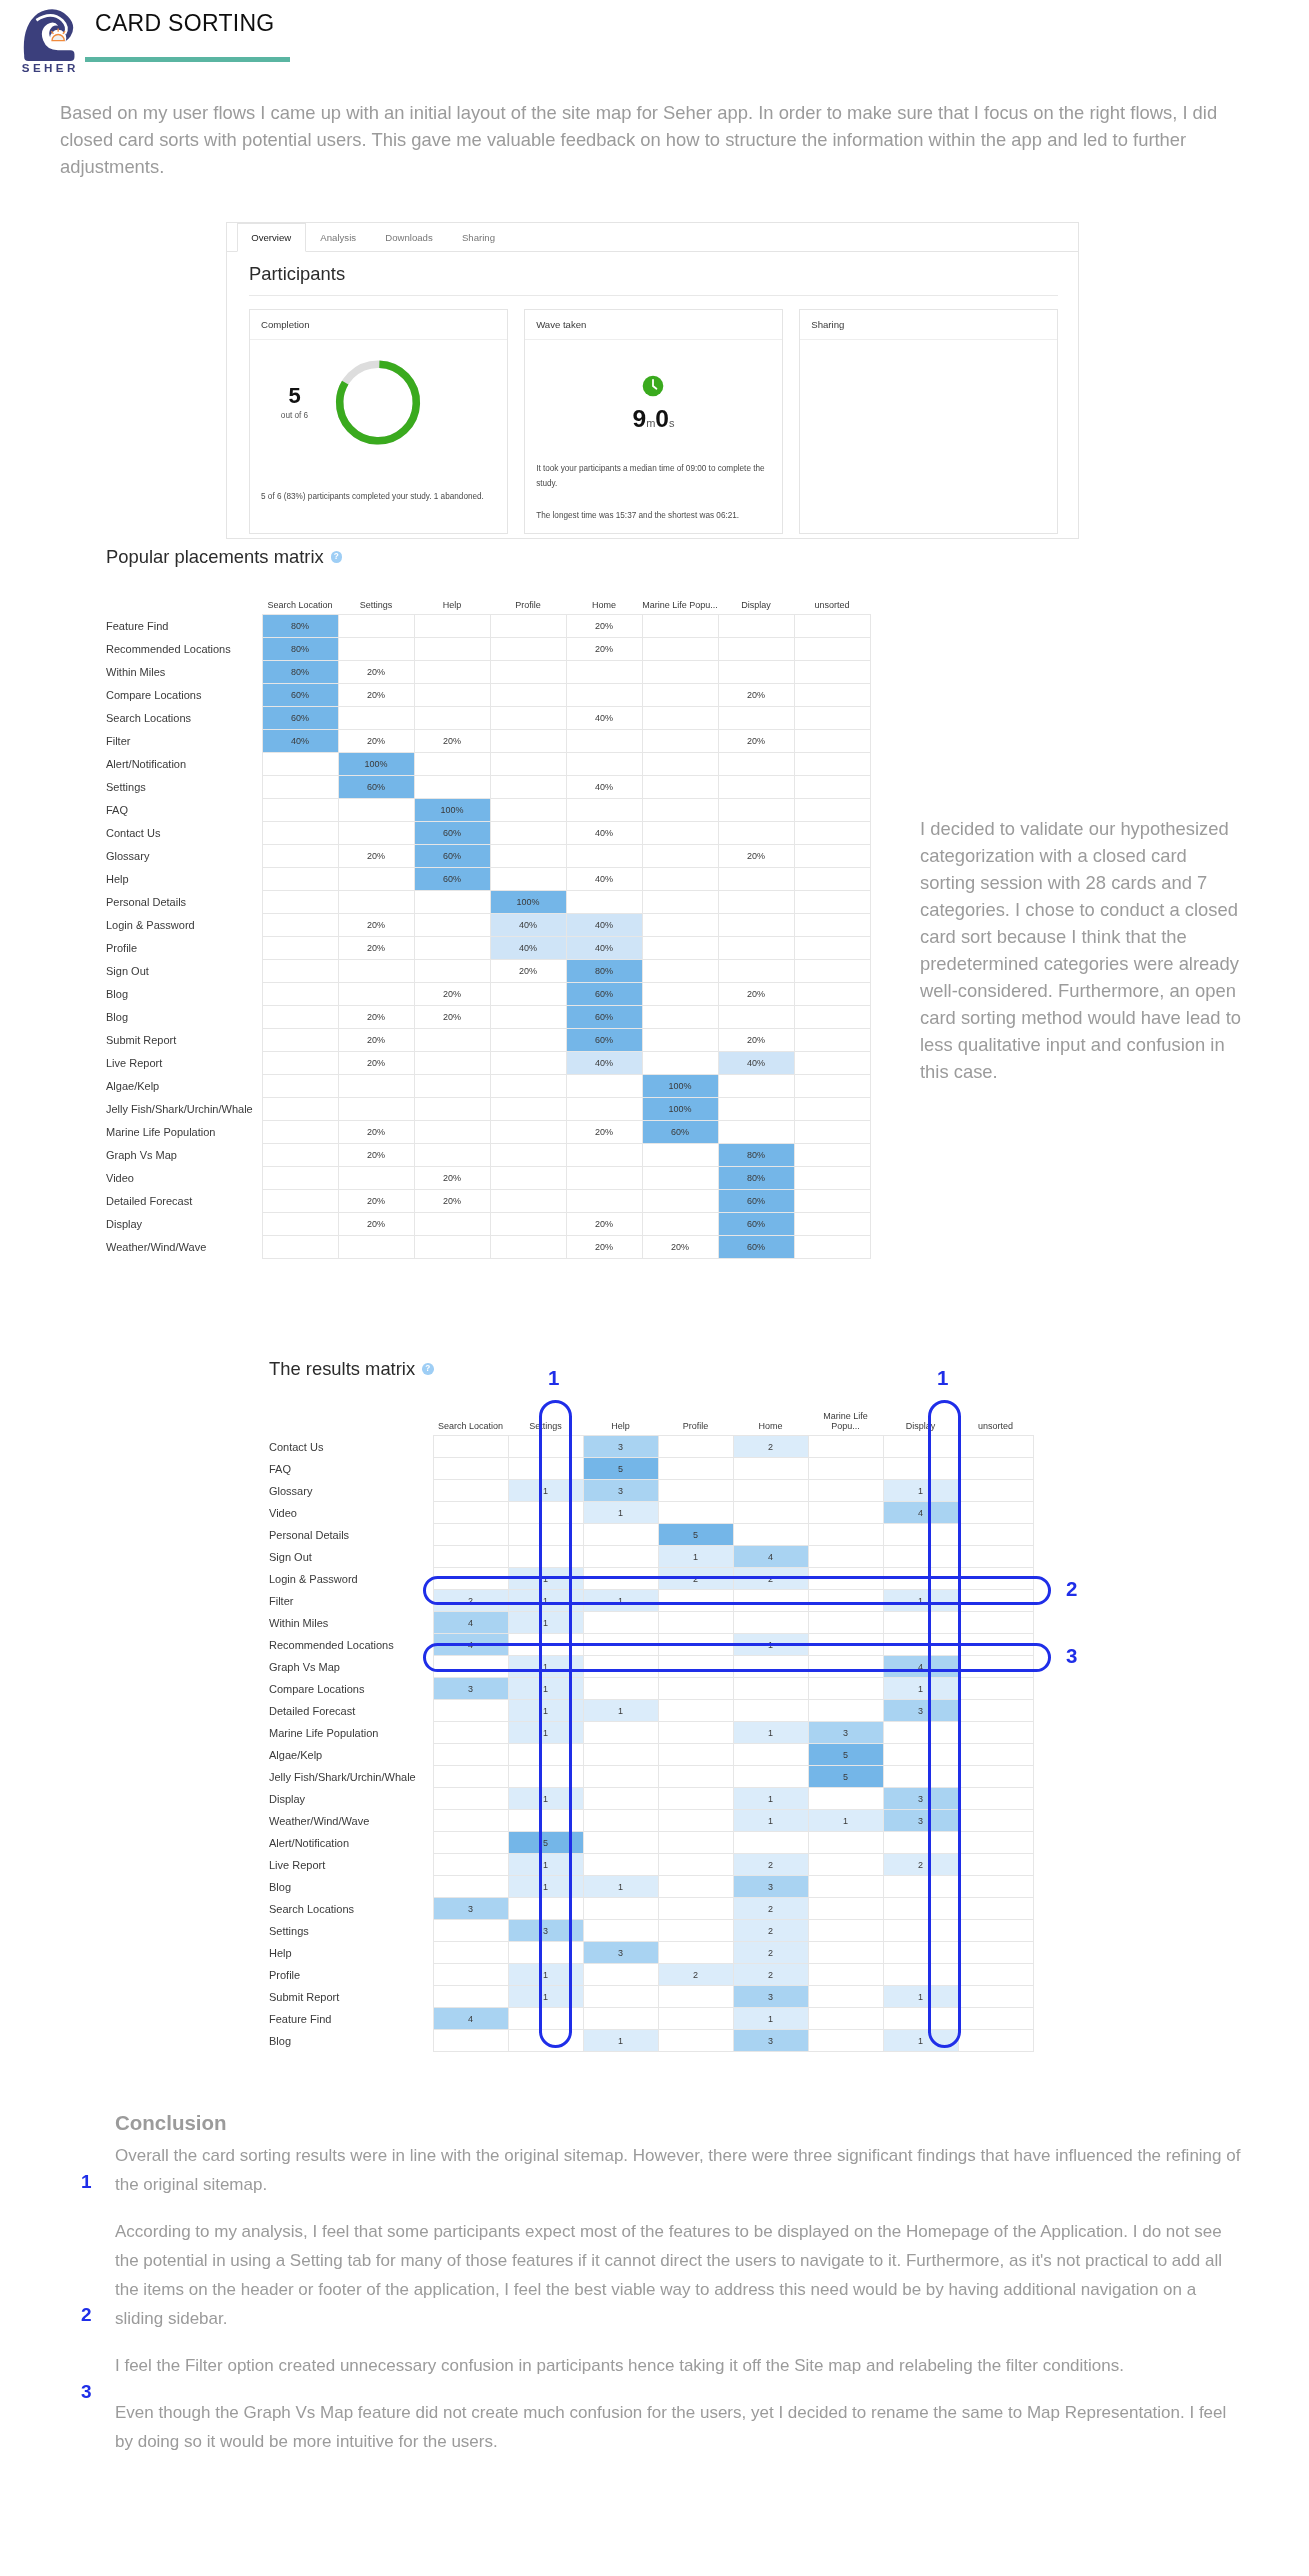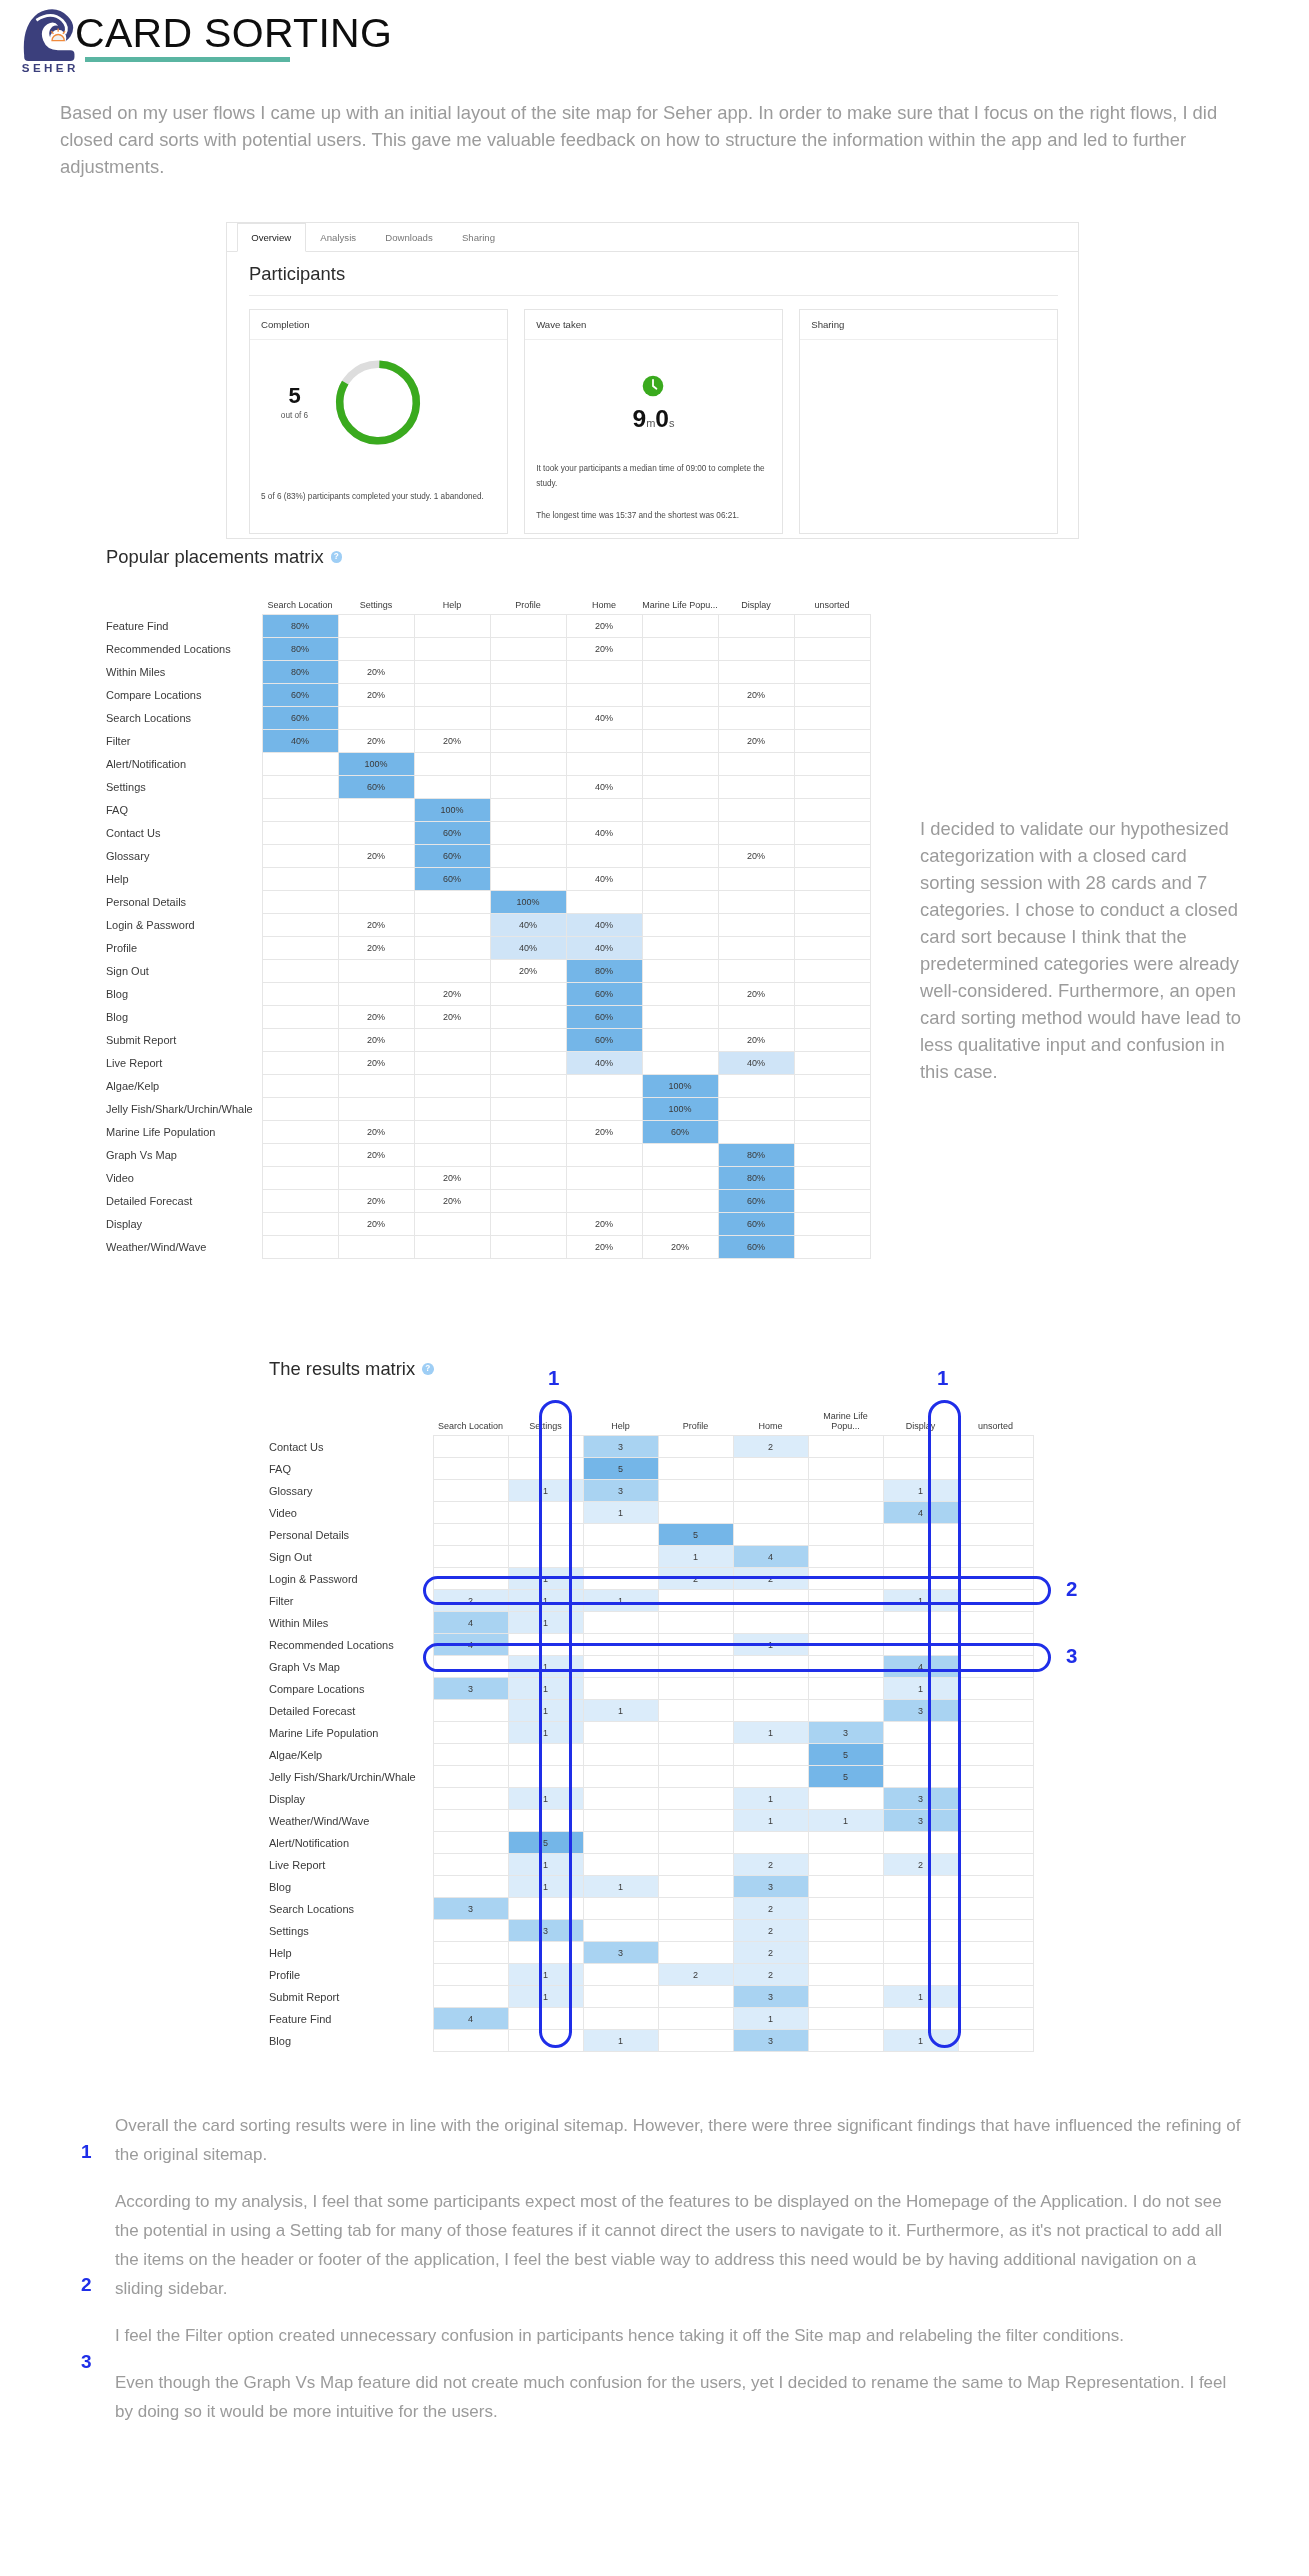--- a/index.html
+++ b/index.html
@@ -13,22 +13,22 @@
   
   .header { position: absolute; left: 0; top: 0; width: 1310px; height: 89px; }
   .logo-wrap { position: absolute; left: 12.3px; top: 8.2px; width: 76px; height: 74px; }
   .logo-mark { position: absolute; left: 8.2px; top: 0; width: 60px; height: 53px; }
   .logo-word {
     position: absolute; left: 0; top: 53px; width: 76px;
     text-align: center; font-size: 11.6px; font-weight: 700;
     letter-spacing: 3.4px; color: #3b3f7c;
   }
   .page-title {
-    position: absolute; left: 75px; top: 9.6px;
-    font-size: 41px; font-weight: 400; letter-spacing: 0.3px; color: #0e0e0e; text-align: right;
+    position: absolute; left: 95px; top: 9.6px;
+    font-size: 23px; font-weight: 400; letter-spacing: 0.3px; color: #0e0e0e; text-align: right;
   }
   .title-rule {
     position: absolute; left: 85px; top: 57px; width: 205px; height: 4.8px;
     background: #5ab5a2;
   }
 
   
   .intro {
     position: absolute; left: 60px; top: 99px; width: 1180px;
     font-size: 18.4px; line-height: 27px; color: #9b9b9b; font-weight: 400;
@@ -911,20 +911,21 @@
   <div class="ring-v" style="left:928px;top:1400px;width:33px;height:648px"></div>
   <div class="ring-h" style="left:423px;top:1576px;width:628px;height:29px"></div>
   <div class="ring-h" style="left:423px;top:1643px;width:628px;height:29px"></div>
   <div class="anno-num" style="left:548px;top:1366px">1</div>
   <div class="anno-num" style="left:937px;top:1366px">1</div>
   <div class="anno-num" style="left:1066px;top:1577px">2</div>
   <div class="anno-num" style="left:1066px;top:1644px">3</div>
 </div>
 
 <div class="concl">
+  <h2>Conclusion</h2>
   <div style="position:relative">
     <span class="concl-num" style="top:30px">1</span>
     <p>Overall the card sorting results were in line with the original sitemap. However, there were three significant findings that have influenced the refining of the original sitemap.</p>
   </div>
   <div style="position:relative">
     <span class="concl-num" style="top:87px">2</span>
     <p>According to my analysis, I feel that some participants expect most of the features to be displayed on the Homepage of the Application. I do not see the potential in using a Setting tab for many of those features if it cannot direct the users to navigate to it. Furthermore, as it's not practical to add all the items on the header or footer of the application, I feel the best viable way to address this need would be by having additional navigation on a sliding sidebar.</p>
   </div>
   <div style="position:relative">
     <span class="concl-num" style="top:30px">3</span>

